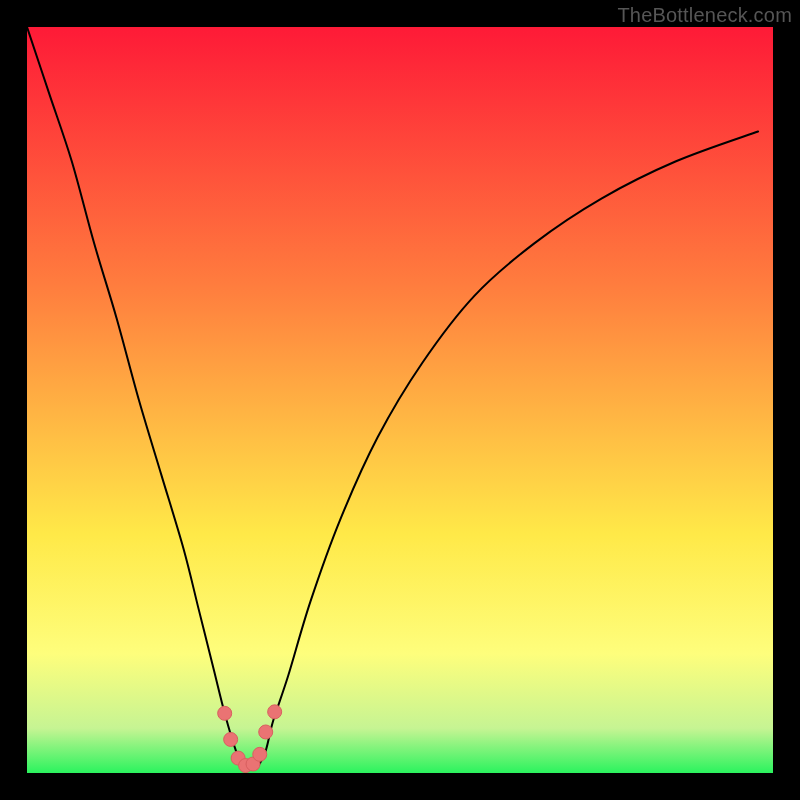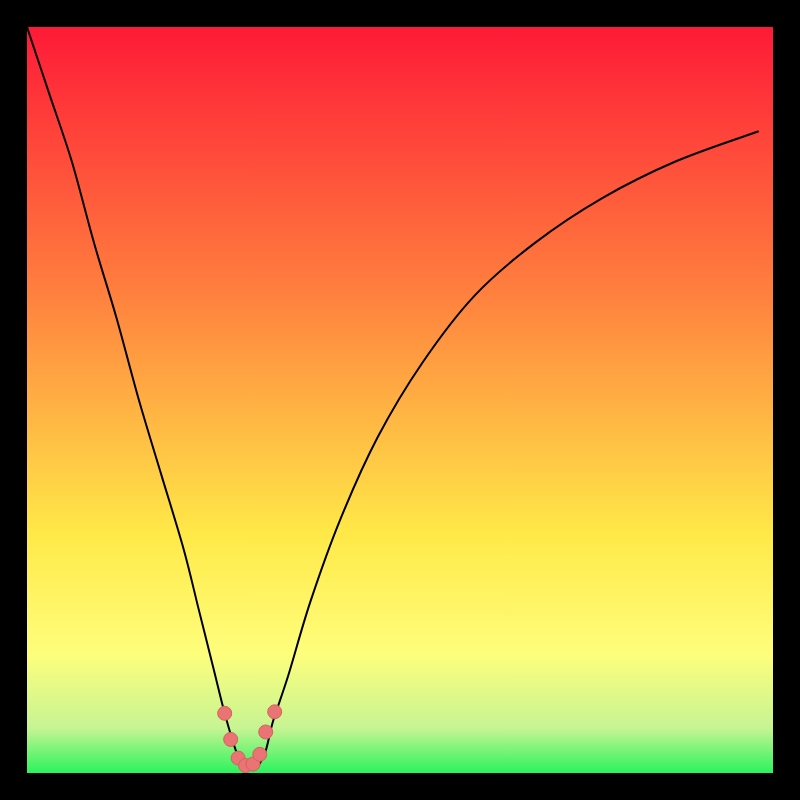--- a/index.html
+++ b/index.html
@@ -68,13 +68,14 @@
           <circle cx="203.66" cy="712.43" r="7" fill="#ea7373" stroke="#d85f5f" stroke-width="1"></circle>
           <circle cx="211.12" cy="731.08" r="7" fill="#ea7373" stroke="#d85f5f" stroke-width="1"></circle>
           <circle cx="218.58" cy="738.54" r="7" fill="#ea7373" stroke="#d85f5f" stroke-width="1"></circle>
           <circle cx="226.04" cy="737.05" r="7" fill="#ea7373" stroke="#d85f5f" stroke-width="1"></circle>
           <circle cx="232.75" cy="727.35" r="7" fill="#ea7373" stroke="#d85f5f" stroke-width="1"></circle>
           <circle cx="238.72" cy="704.97" r="7" fill="#ea7373" stroke="#d85f5f" stroke-width="1"></circle>
           <circle cx="247.67" cy="684.83" r="7" fill="#ea7373" stroke="#d85f5f" stroke-width="1"></circle>
         </g>
     </svg>
   </div>
+  <div class="watermark">TheBottleneck.com</div>
 </div>
 
 </body></html>

